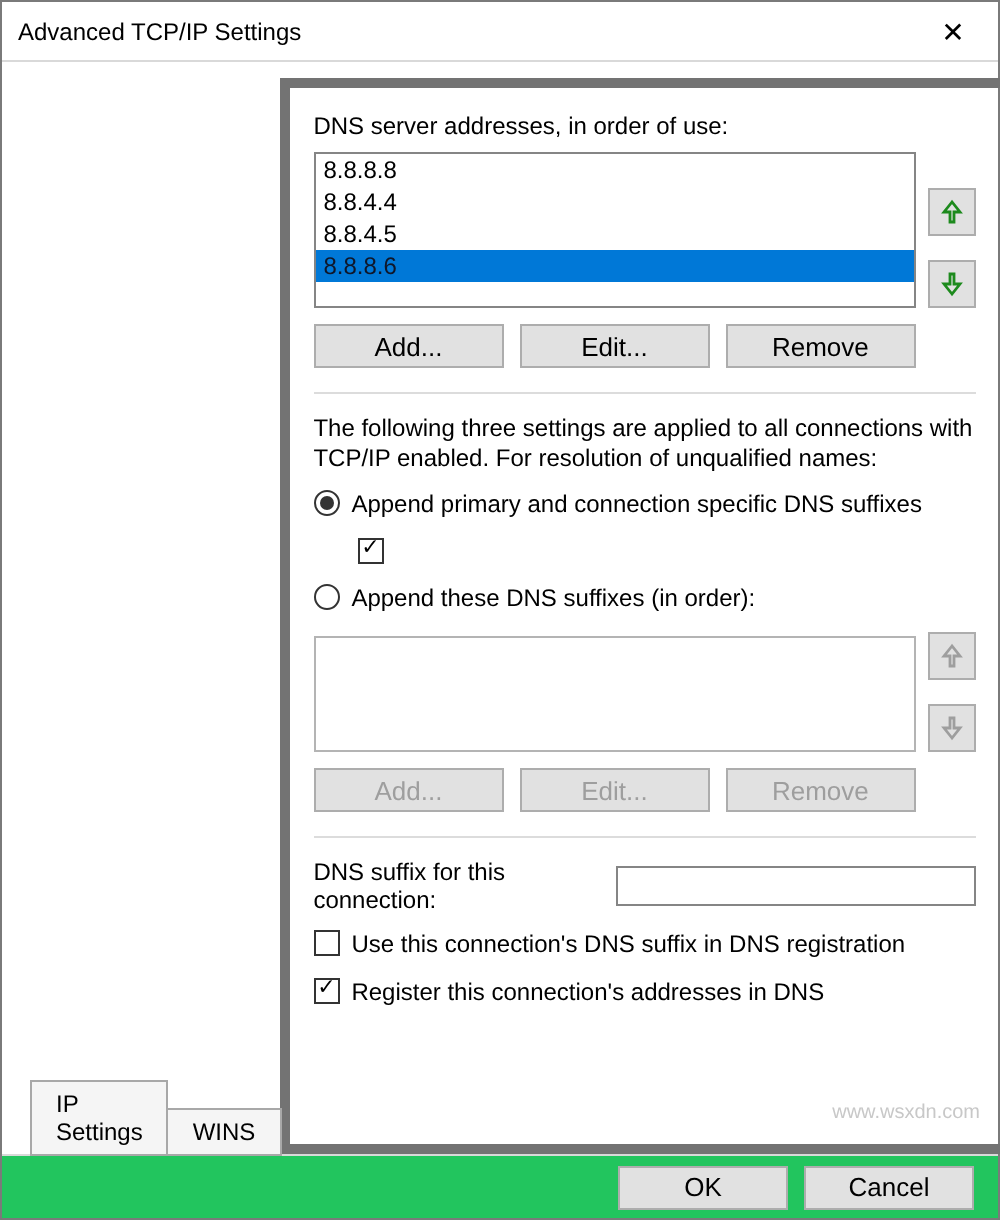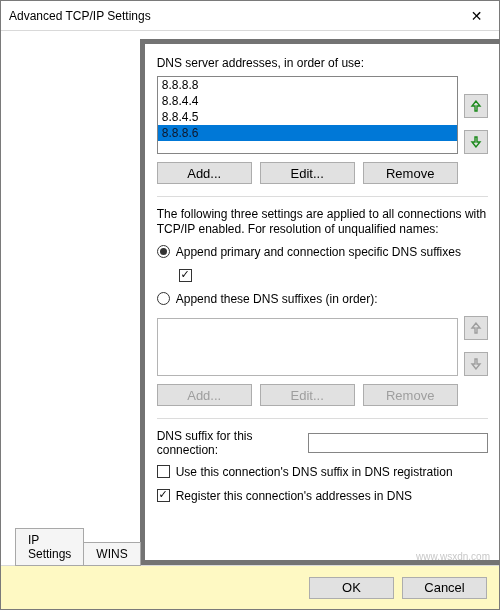--- a/index.html
+++ b/index.html
@@ -72,21 +72,21 @@
     width: 13px; height: 13px; border: 1px solid #333; display: inline-flex;
     align-items: center; justify-content: center; font-size: 11px; line-height: 11px;
   }
   .checkbox.checked::after { content: "✓"; position: relative; top: -1px; }
   .indent { margin-left: 22px; }
   .suffixbox { flex: 1; border: 1px solid #b4b4b4; background: #fff; height: 58px; }
   .suffix-input {
     border: 1px solid #858585; height: 20px; width: 200px; background: #fff;
   }
   .footer {
-    height: 44px; border-top: 1px solid #d9d9d9; background: #fef9c3;
+    height: 32px; border-top: 1px solid #d9d9d9; background: #22c55e;
     display: flex; align-items: center; justify-content: flex-end; gap: 8px;
     padding: 0 12px;
   }
   .watermark {
     position: absolute; right: 10px; bottom: 48px; font-size: 10px;
     color: #c8c8c8; font-family: Arial, sans-serif;
   }
 </style>
 </head>
 <body>

